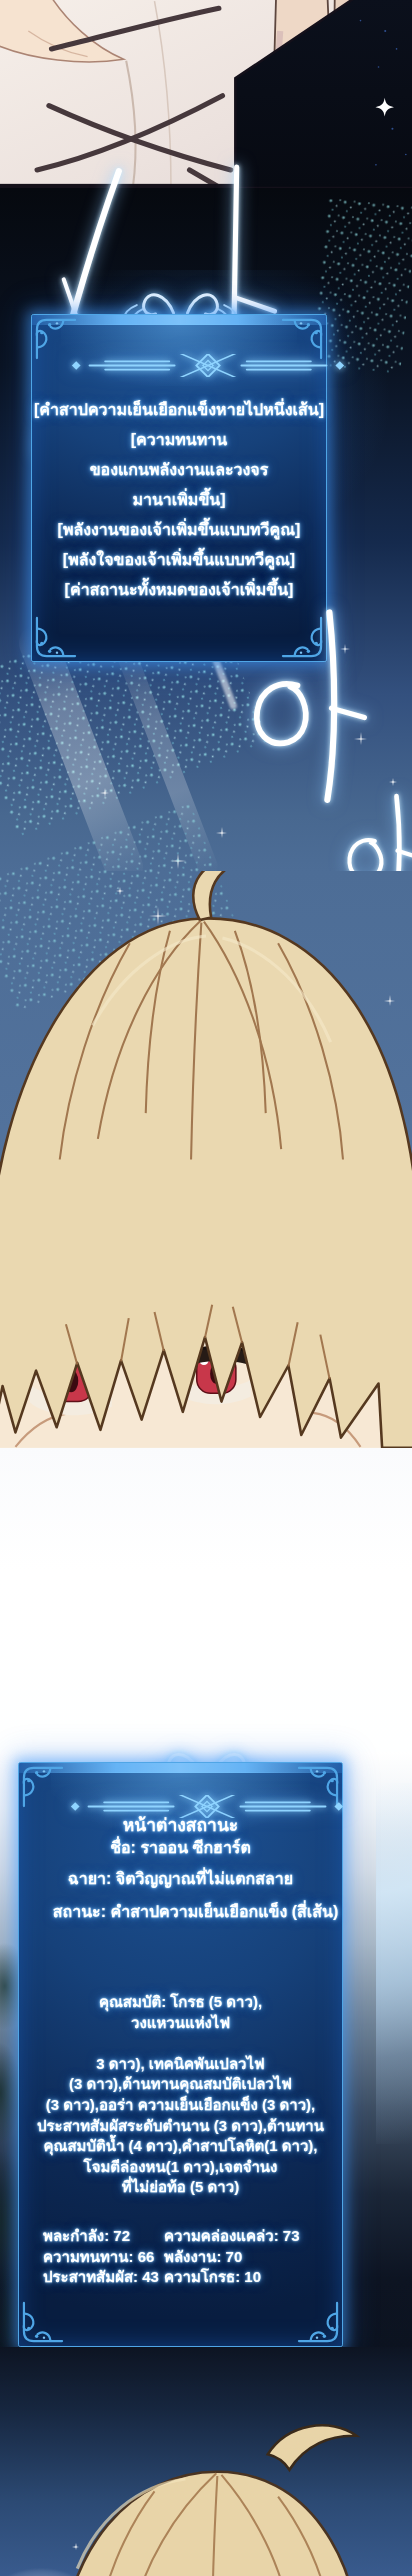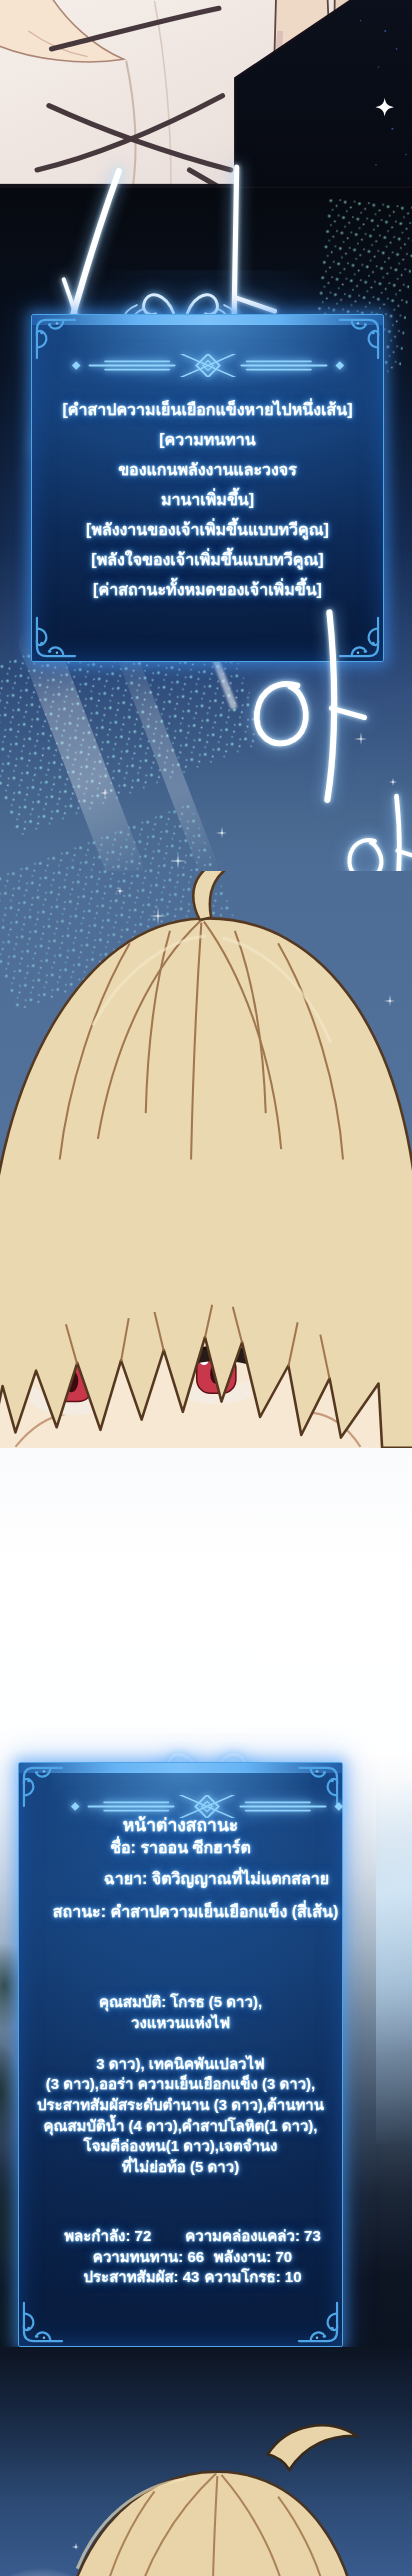--- a/index.html
+++ b/index.html
@@ -72,25 +72,25 @@
   .c-tl{left:2.1px;top:2.1px;}
   .c-tr{right:2.1px;top:2.1px;transform:scaleX(-1);}
   .c-bl{left:2.1px;bottom:2.1px;transform:scaleY(-1);}
   .c-br{right:2.1px;bottom:2.1px;transform:scale(-1,-1);}
 
   .swtext{color:#ffffff;text-align:center;
     text-shadow:0 0 2.1px #aadcff,0 0 5.2px rgba(110,190,255,.85),0 0 10.3px rgba(70,150,255,.55);}
   #p1-lines{position:absolute;left:0;top:80px;width:100%;line-height:30px;font-size:16px;font-weight:bold;}
   #p2-title{position:absolute;left:0;top:48px;width:100%;font-size:17.5px;font-weight:bold;}
   #p2-name{position:absolute;left:0;top:72px;width:100%;font-size:16px;font-weight:bold;}
-  #p2-alias{position:absolute;left:0;top:103px;width:100%;font-size:16px;font-weight:bold;margin-left:36px;}
+  #p2-alias{position:absolute;left:0;top:103px;width:100%;font-size:16px;font-weight:bold;}
   #p2-cond{position:absolute;left:0;top:136px;width:100%;font-size:16px;font-weight:bold;padding-left:30px;}
   #p2-attrs{position:absolute;left:0;top:229px;width:100%;line-height:20.6px;font-size:15px;font-weight:bold;}
   #p2-stats{position:absolute;left:0;top:463px;width:100%;line-height:20.6px;font-size:15px;font-weight:bold;}
-  .stat-row{display:flex;padding-left:24px;justify-content:center;}
+  .stat-row{display:flex;padding-left:24px;}
   .stat{display:flex;}
   .stat:first-child{flex:0 0 121px;}
   .stat .lbl::after{content:": ";white-space:pre;}
   .spacer-line{height:20.6px;}
 
   .divider{position:absolute;width:278px;height:23px;}
 
   .sfx{filter:drop-shadow(0 0 2.6px rgba(200,235,255,.95)) drop-shadow(0 0 7.2px rgba(140,200,255,.6));}
   .orn{filter:drop-shadow(0 0 3.1px rgba(150,220,255,.9)) drop-shadow(0 0 8.2px rgba(90,170,255,.55));}
 </style>
@@ -234,21 +234,21 @@
       <path d="M 98,228 C 124,302 152,382 165,472" stroke-width="8"></path>
       <path d="M 434,10 C 432,162 428,322 426,474" stroke-width="10"></path>
       <path d="M 433,264 L 508,290" stroke-width="9"></path>
     </g>
   </svg>
 
   <svg class="abs orn" style="top:283px;left:106px" width="149" height="67" viewBox="0 0 300 130">
     <use href="#skullOrn"></use>
   </svg>
 
-  <div class="status-panel abs" id="panel-1" style="top:314px;left:31px;width:353px;height:348px;">
+  <div class="status-panel abs" id="panel-1" style="top:314px;left:31px;width:296px;height:348px;">
     <div class="grid"></div>
     <div class="band"></div>
     <div class="topglow"></div>
     <div class="corner c-tl"><svg viewBox="0 0 90 90">
           <use href="#cornerFl"></use>
         </svg></div>
     <div class="corner c-tr"><svg viewBox="0 0 90 90">
           <use href="#cornerFl"></use>
         </svg></div>
     <div class="corner c-bl"><svg viewBox="0 0 90 90">
@@ -375,20 +375,21 @@
     <div id="p2-title" class="swtext">หน้าต่างสถานะ</div>
     <div id="p2-name" class="swtext">ชื่อ: ราออน ซีกฮาร์ต</div>
     <div id="p2-alias" class="swtext">ฉายา: จิตวิญญาณที่ไม่แตกสลาย</div>
     <div id="p2-cond" class="swtext">สถานะ: คำสาปความเย็นเยือกแข็ง (สี่เส้น)</div>
 
     <div id="p2-attrs">
       <div class="swtext">คุณสมบัติ: โกรธ (5 ดาว),</div>
       <div class="swtext">วงแหวนแห่งไฟ</div>
       <div class="spacer-line"></div>
       <div class="swtext">3 ดาว), เทคนิคพันเปลวไฟ</div>
+      <div class="swtext">(3 ดาว),ต้านทานคุณสมบัติเปลวไฟ</div>
       <div class="swtext">(3 ดาว),ออร่า ความเย็นเยือกแข็ง (3 ดาว),</div>
       <div class="swtext">ประสาทสัมผัสระดับตำนาน (3 ดาว),ต้านทาน</div>
       <div class="swtext">คุณสมบัติน้ำ (4 ดาว),คำสาปโลหิต(1 ดาว),</div>
       <div class="swtext">โจมตีล่องหน(1 ดาว),เจตจำนง</div>
       <div class="swtext">ที่ไม่ย่อท้อ (5 ดาว)</div>
     </div>
 
     <div id="p2-stats">
       <div class="stat-row">
         <div class="stat swtext">

